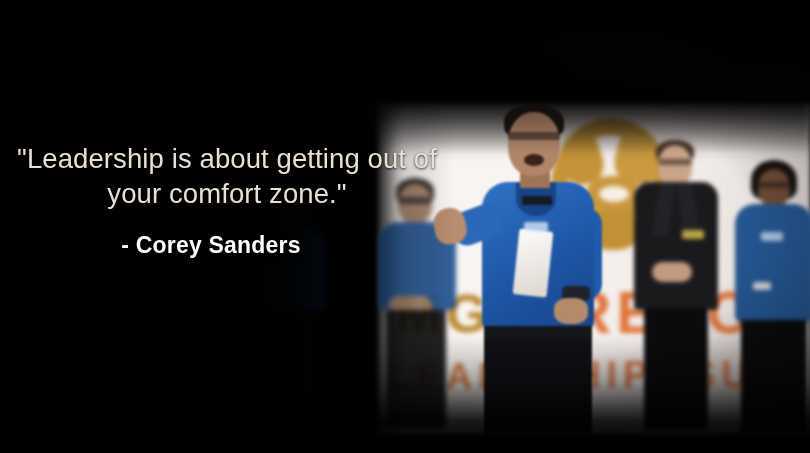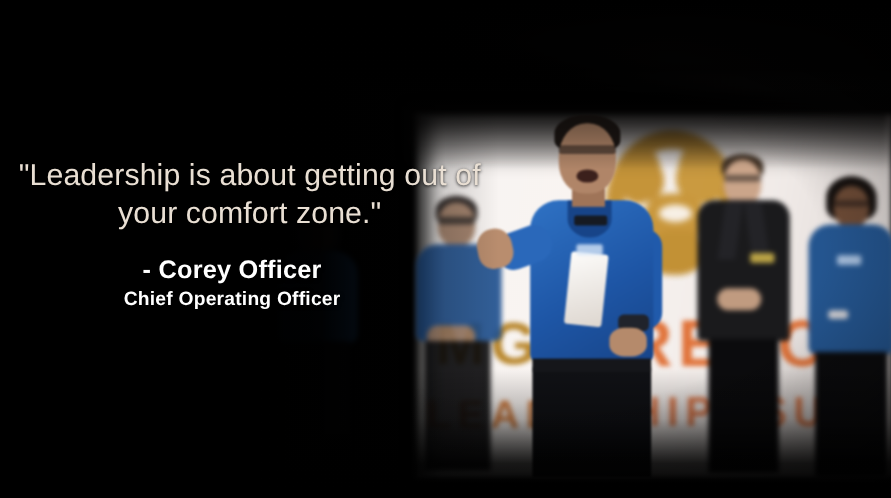--- a/index.html
+++ b/index.html
@@ -489,18 +489,17 @@
   <div class="dark-top"></div>
   <div class="dark-bottom"></div>
   <div class="vignette"></div>
 
   <div class="overlay">
     <div class="quote-block">
       <div class="quote-line">"Leadership is about getting out of</div>
       <div class="quote-line">your comfort zone."</div>
     </div>
     <div class="attrib-block">
-      <div class="attrib-name">- Corey Officer</div>
-      <div class="attrib-title">Chief Operating Officer</div>
+      <div class="attrib-name">- Corey Sanders</div>
     </div>
   </div>
 
 </div>
 
 </body></html>

